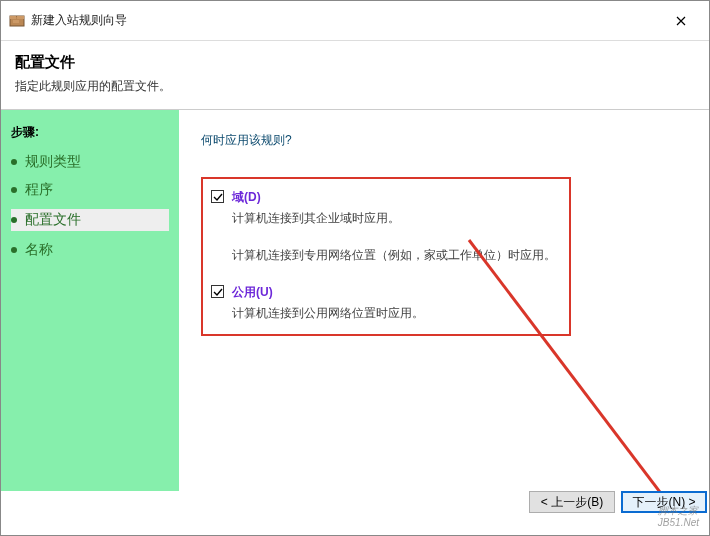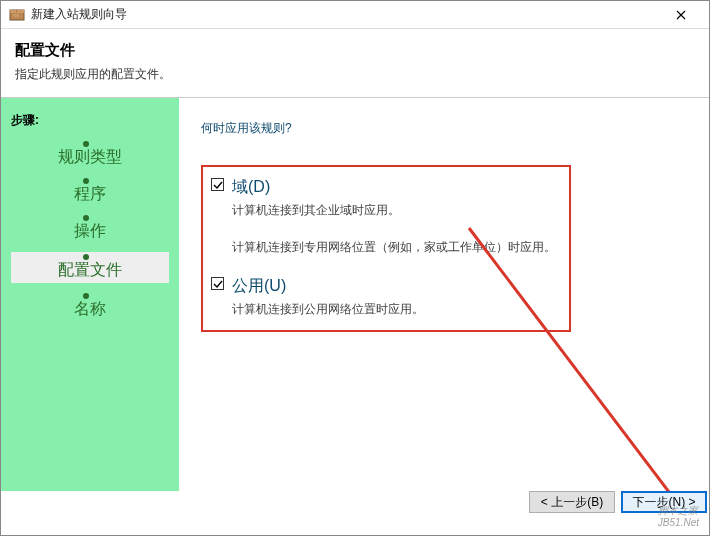--- a/index.html
+++ b/index.html
@@ -1,39 +1,39 @@
 <!DOCTYPE html>
 <html><head>
 <meta charset="utf-8">
 <style>
   * { box-sizing: border-box; margin: 0; padding: 0; }
   body { font-family: "Microsoft YaHei", "SimSun", sans-serif; font-size: 12px; background: #fff; }
   .window { width: 710px; height: 536px; border: 1px solid #888; background: #fff; position: relative; display: flex; flex-direction: column; }
-  .titlebar { height: 28px; display: flex; align-items: center; padding: 0 8px; border-bottom: 1px solid #ddd; }
+  .titlebar { height: 40px; display: flex; align-items: center; padding: 0 8px; border-bottom: 1px solid #ddd; }
   .titlebar .icon { width: 16px; height: 16px; margin-right: 6px; }
   .titlebar .title { flex: 1; font-size: 12px; color: #222; }
   .titlebar .close { width: 40px; height: 100%; display: flex; align-items: center; justify-content: center; font-size: 14px; color: #222; cursor: default; }
   .header { padding: 12px 14px 14px; }
   .header h1 { font-size: 15px; font-weight: bold; color: #000; margin-bottom: 6px; }
   .header p { font-size: 12px; color: #333; }
   .body { flex: 1; display: flex; border-top: 1px solid #ccc; overflow: hidden; }
   .sidebar { width: 178px; padding: 14px 10px; background: #86efac; }
   .sidebar-title { font-weight: bold; font-size: 12px; margin-bottom: 12px; color: #000; }
-  .step { display: flex; align-items: center; margin-bottom: 10px; color: #2a6f2a; font-size: 16px; cursor: default; flex-direction: column; }
+  .step { display: flex; align-items: center; margin-bottom: 10px; color: #2a6f2a; font-size: 14px; cursor: default; }
   .step.active { background: #eee; padding: 2px 0; }
   .bullet { width: 6px; height: 6px; background: #2a6f2a; border-radius: 50%; margin-right: 8px; flex-shrink: 0; }
   .main { flex: 1; padding: 22px 22px 0 22px; position: relative; }
   .question { font-size: 12px; color: #0c4a6e; margin-bottom: 28px; }
   .options-box { border: 2px solid #d9362a; padding: 10px 8px 2px 8px; width: 370px; }
   .option { margin-bottom: 20px; }
   .option:last-child { margin-bottom: 10px; }
   .opt-row { display: flex; align-items: flex-start; }
   .chk { width: 13px; height: 13px; border: 1px solid #333; margin-right: 8px; margin-top: 1px; display: flex; align-items: center; justify-content: center; flex-shrink: 0; }
   .chk svg { width: 10px; height: 10px; }
-  .opt-label { font-weight: normal; font-size: 16px; color: #0c4a6e; }
+  .opt-label { font-weight: bold; font-size: 12px; color: #6d28d9; }
   .opt-desc { font-size: 12px; color: #404040; margin-left: 21px; margin-top: 4px; }
   .footer { height: 44px; display: flex; justify-content: flex-end; padding: 0 2px; gap: 6px; }
   .btn { height: 22px; min-width: 86px; background: #e1e1e1; border: 1px solid #adadad; font-size: 12px; display: flex; align-items: center; justify-content: center; padding: 0 8px; cursor: default; }
   .btn.primary { border: 2px solid #0a6bd1; background: #e5f1fb; }
   .arrow { position: absolute; pointer-events: none; }
   .watermark { position: absolute; bottom: 6px; right: 10px; font-size: 10px; color: rgba(120,120,120,0.7); line-height: 1.2; font-style: italic; }
 </style>
 </head>
 <body>
 
@@ -63,24 +63,20 @@
   <div class="body">
     <div class="sidebar">
       <div class="sidebar-title">步骤:</div>
       <div class="step">
           <span class="bullet"></span>
           <span>规则类型</span>
         </div>
       <div class="step">
           <span class="bullet"></span>
           <span>程序</span>
-        </div>
-      <div class="step">
-          <span class="bullet"></span>
-          <span>操作</span>
         </div>
       <div class="step active">
           <span class="bullet"></span>
           <span>配置文件</span>
         </div>
       <div class="step">
           <span class="bullet"></span>
           <span>名称</span>
         </div>
     </div>

